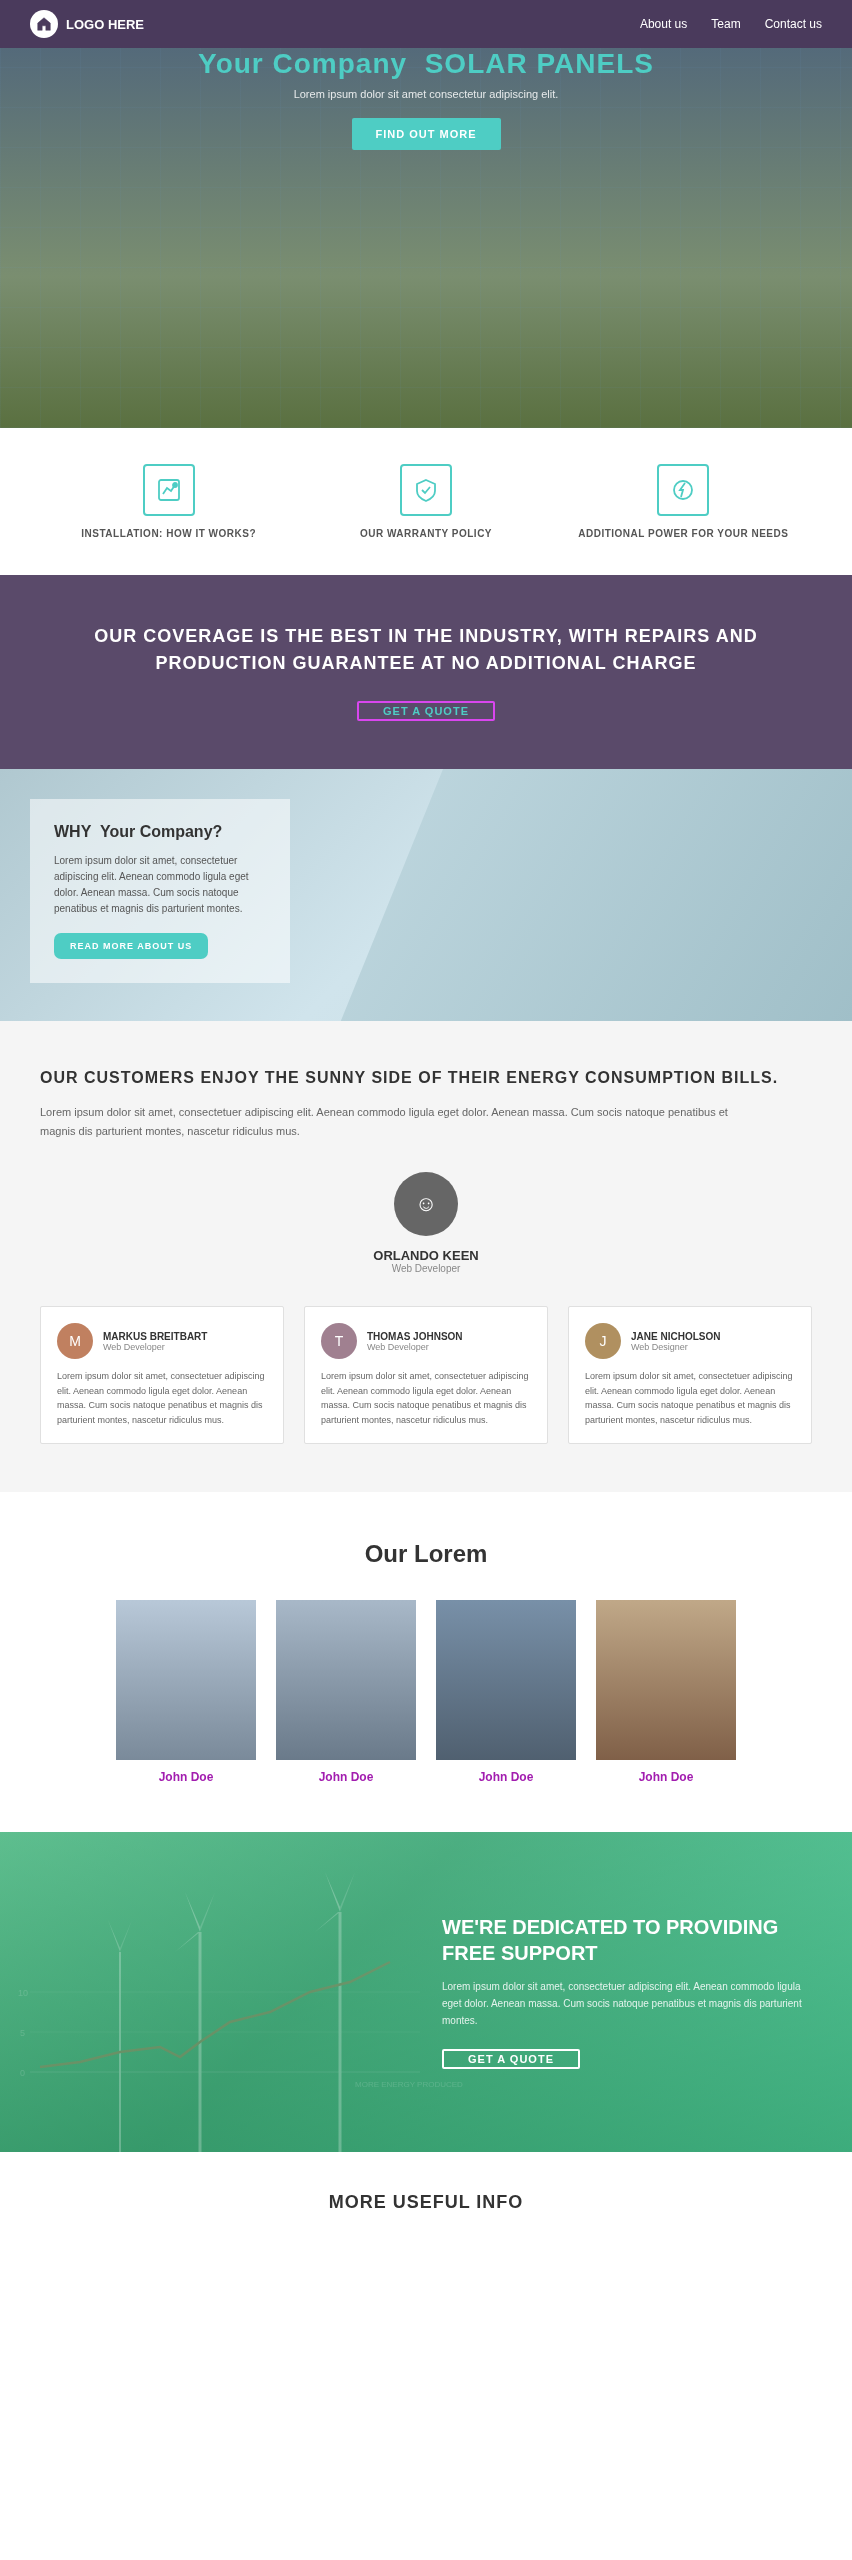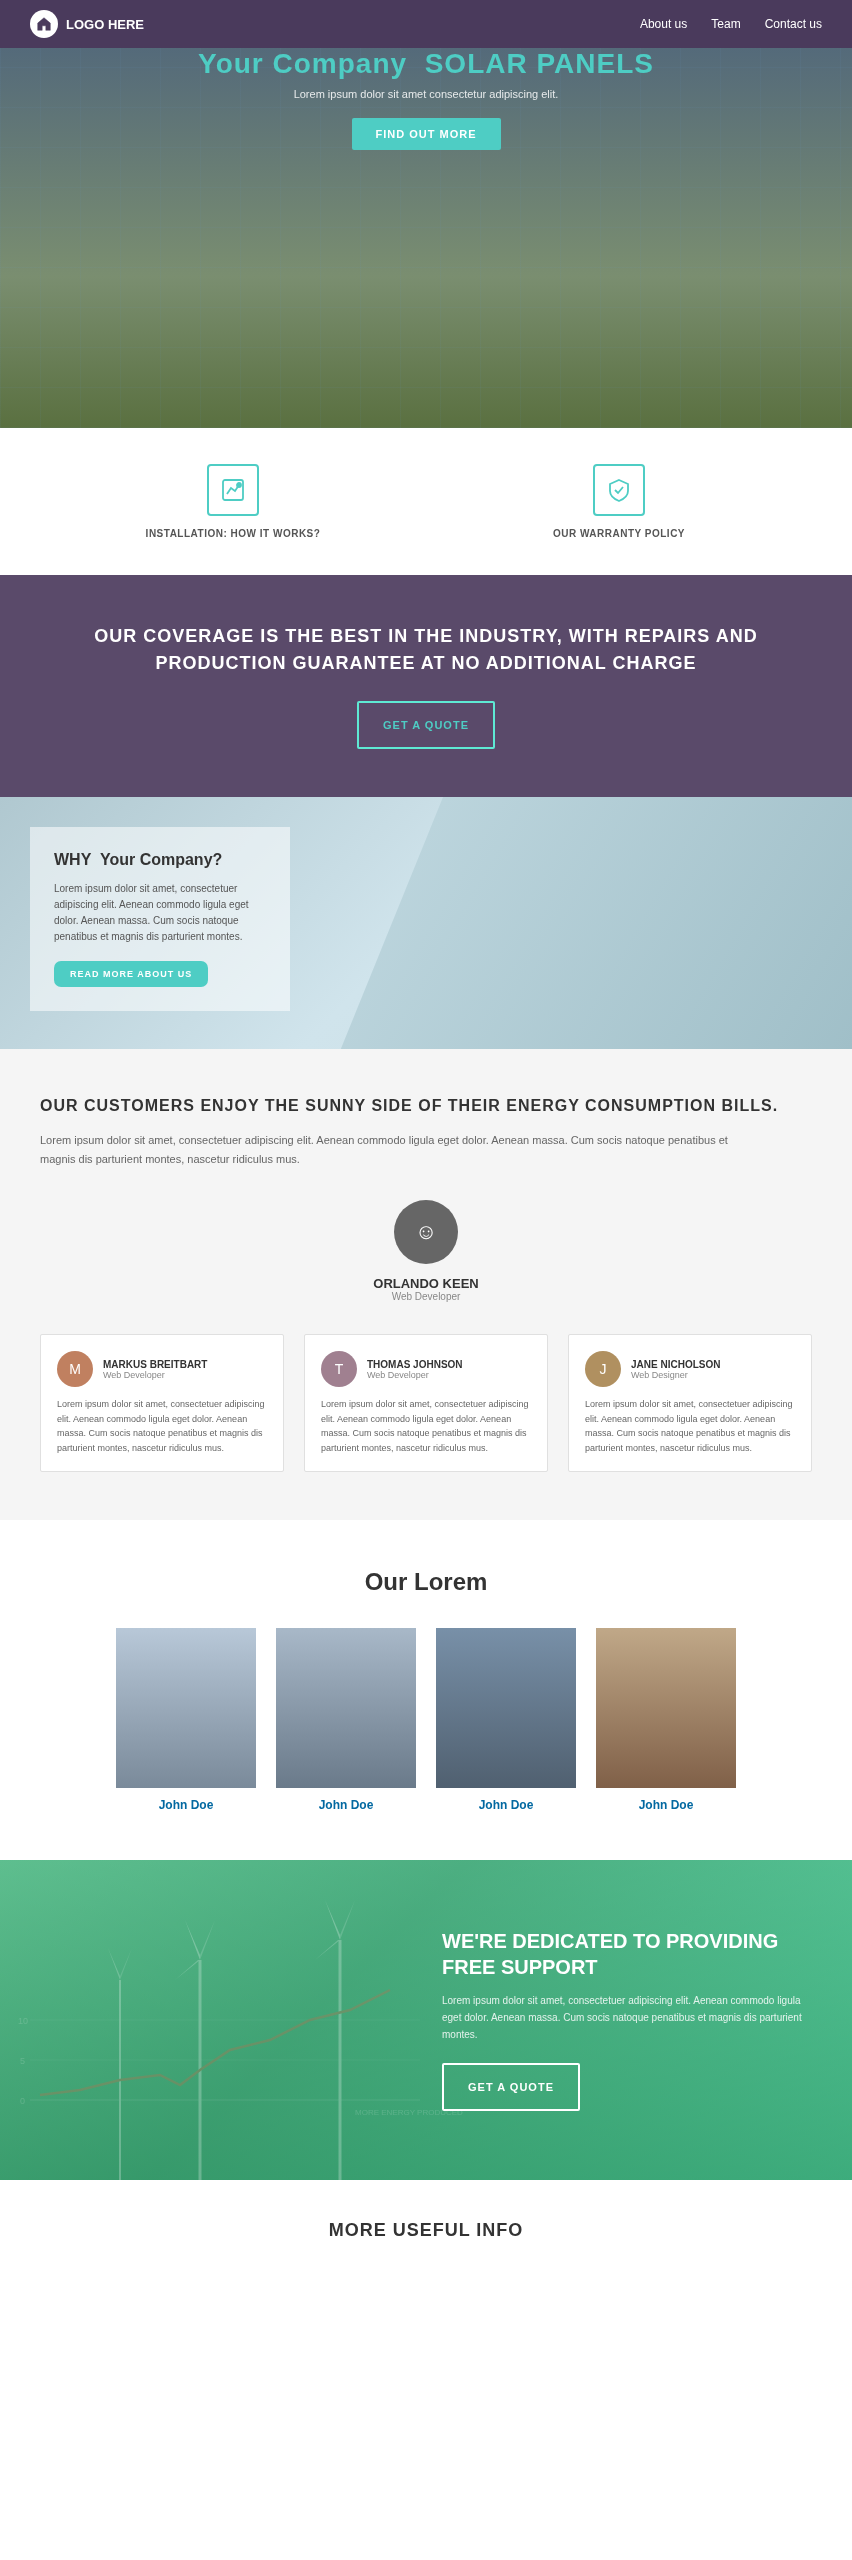--- a/index.html
+++ b/index.html
@@ -74,22 +74,22 @@
       font-size: 11px;
       font-weight: bold;
       letter-spacing: 1px;
       text-transform: uppercase;
       cursor: pointer;
       border-radius: 2px;
     }
     .btn-outline-green {
       background: transparent;
       color: #4ecdc4;
-      border: 2px solid #5eead4;
-      padding: 16px 24px;
+      border: 2px solid #d946ef;
+      padding: 2px 24px;
       font-size: 11px;
       font-weight: bold;
       letter-spacing: 1px;
       text-transform: uppercase;
       cursor: pointer;
       border-radius: 2px;
     }
 
     
     .features {
@@ -297,21 +297,21 @@
       display: flex; align-items: center; justify-content: center;
     }
     .team-photo-inner {
       width: 100%;
       height: 100%;
       background: linear-gradient(to bottom, #a0a0a0, #707070);
     }
     .team-name {
       font-size: 12px;
       font-weight: 700;
-      color: #0369a1;
+      color: #a21caf;
     }
 
     
     .support-banner {
       position: relative;
       height: 320px;
       background: linear-gradient(135deg, #5ab88a 0%, #3d9e74 40%, #4ecda0 100%);
       overflow: hidden;
       display: flex;
       align-items: center;
@@ -425,20 +425,29 @@
   <div class="feature-item">
     <div class="feature-icon">
       <svg viewBox="0 0 28 28" fill="none" stroke="#4ecdc4" stroke-width="1.8">
         <path d="M14 4l9 4v7c0 5-4 8-9 10C9 23 5 20 5 15V8z"></path>
         <polyline points="10,14 13,17 18,11"></polyline>
       </svg>
     </div>
     <div class="feature-label">OUR WARRANTY POLICY</div>
   </div>
 
+  <div class="feature-item">
+    <div class="feature-icon">
+      <svg viewBox="0 0 28 28" fill="none" stroke="#4ecdc4" stroke-width="1.8">
+        <circle cx="14" cy="14" r="9"></circle>
+        <polyline points="16,7 11,14 14,14 12,21"></polyline>
+      </svg>
+    </div>
+    <div class="feature-label">ADDITIONAL POWER FOR YOUR NEEDS</div>
+  </div>
 
 </section>
 
 <section class="coverage-banner">
   <p class="coverage-title">OUR COVERAGE IS THE BEST IN THE INDUSTRY, WITH REPAIRS AND PRODUCTION GUARANTEE AT NO ADDITIONAL CHARGE</p>
   <button class="btn-outline-green">GET A QUOTE</button>
 </section>
 
 <section class="why-section">
   <div class="why-solar-visual"></div>

